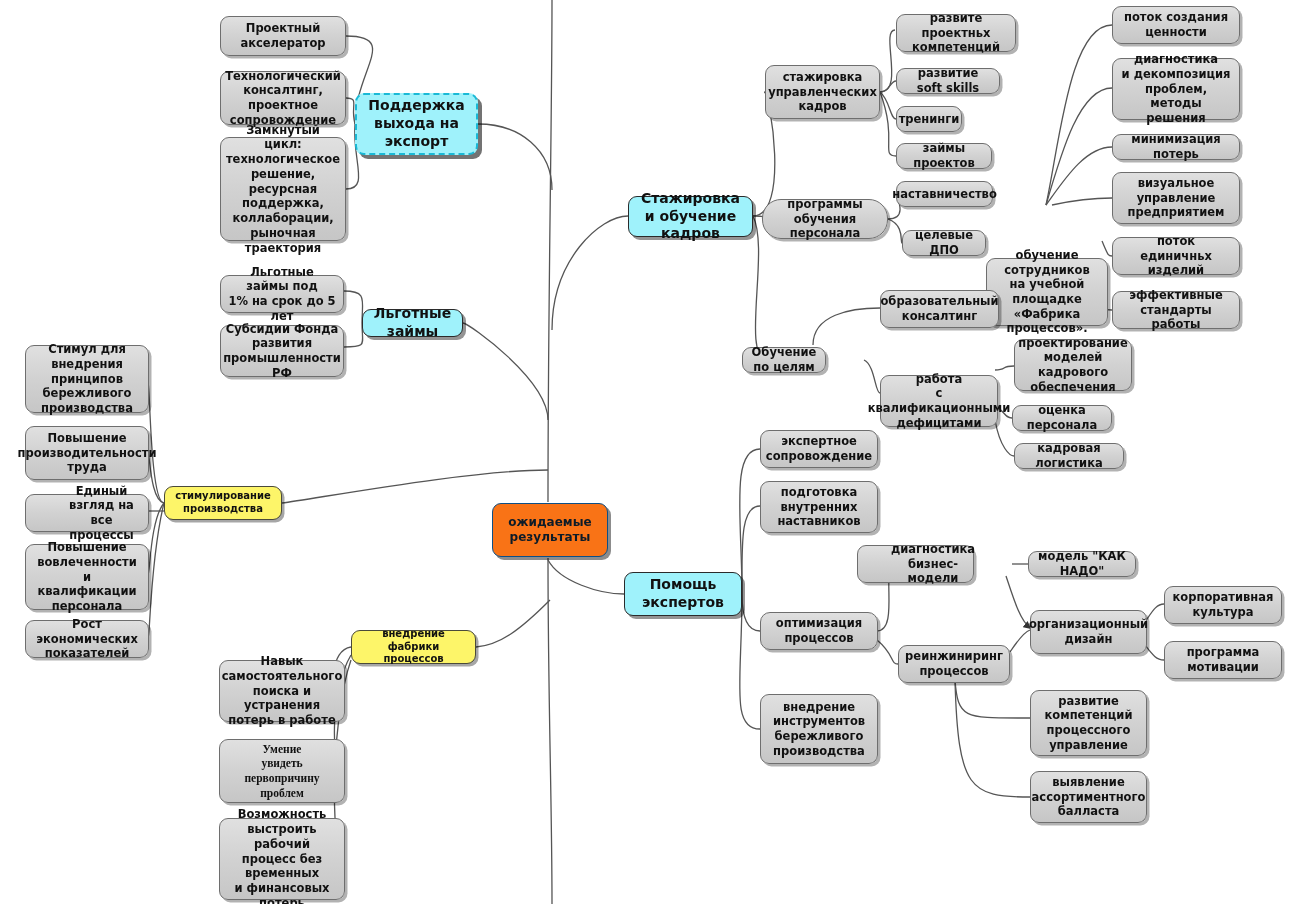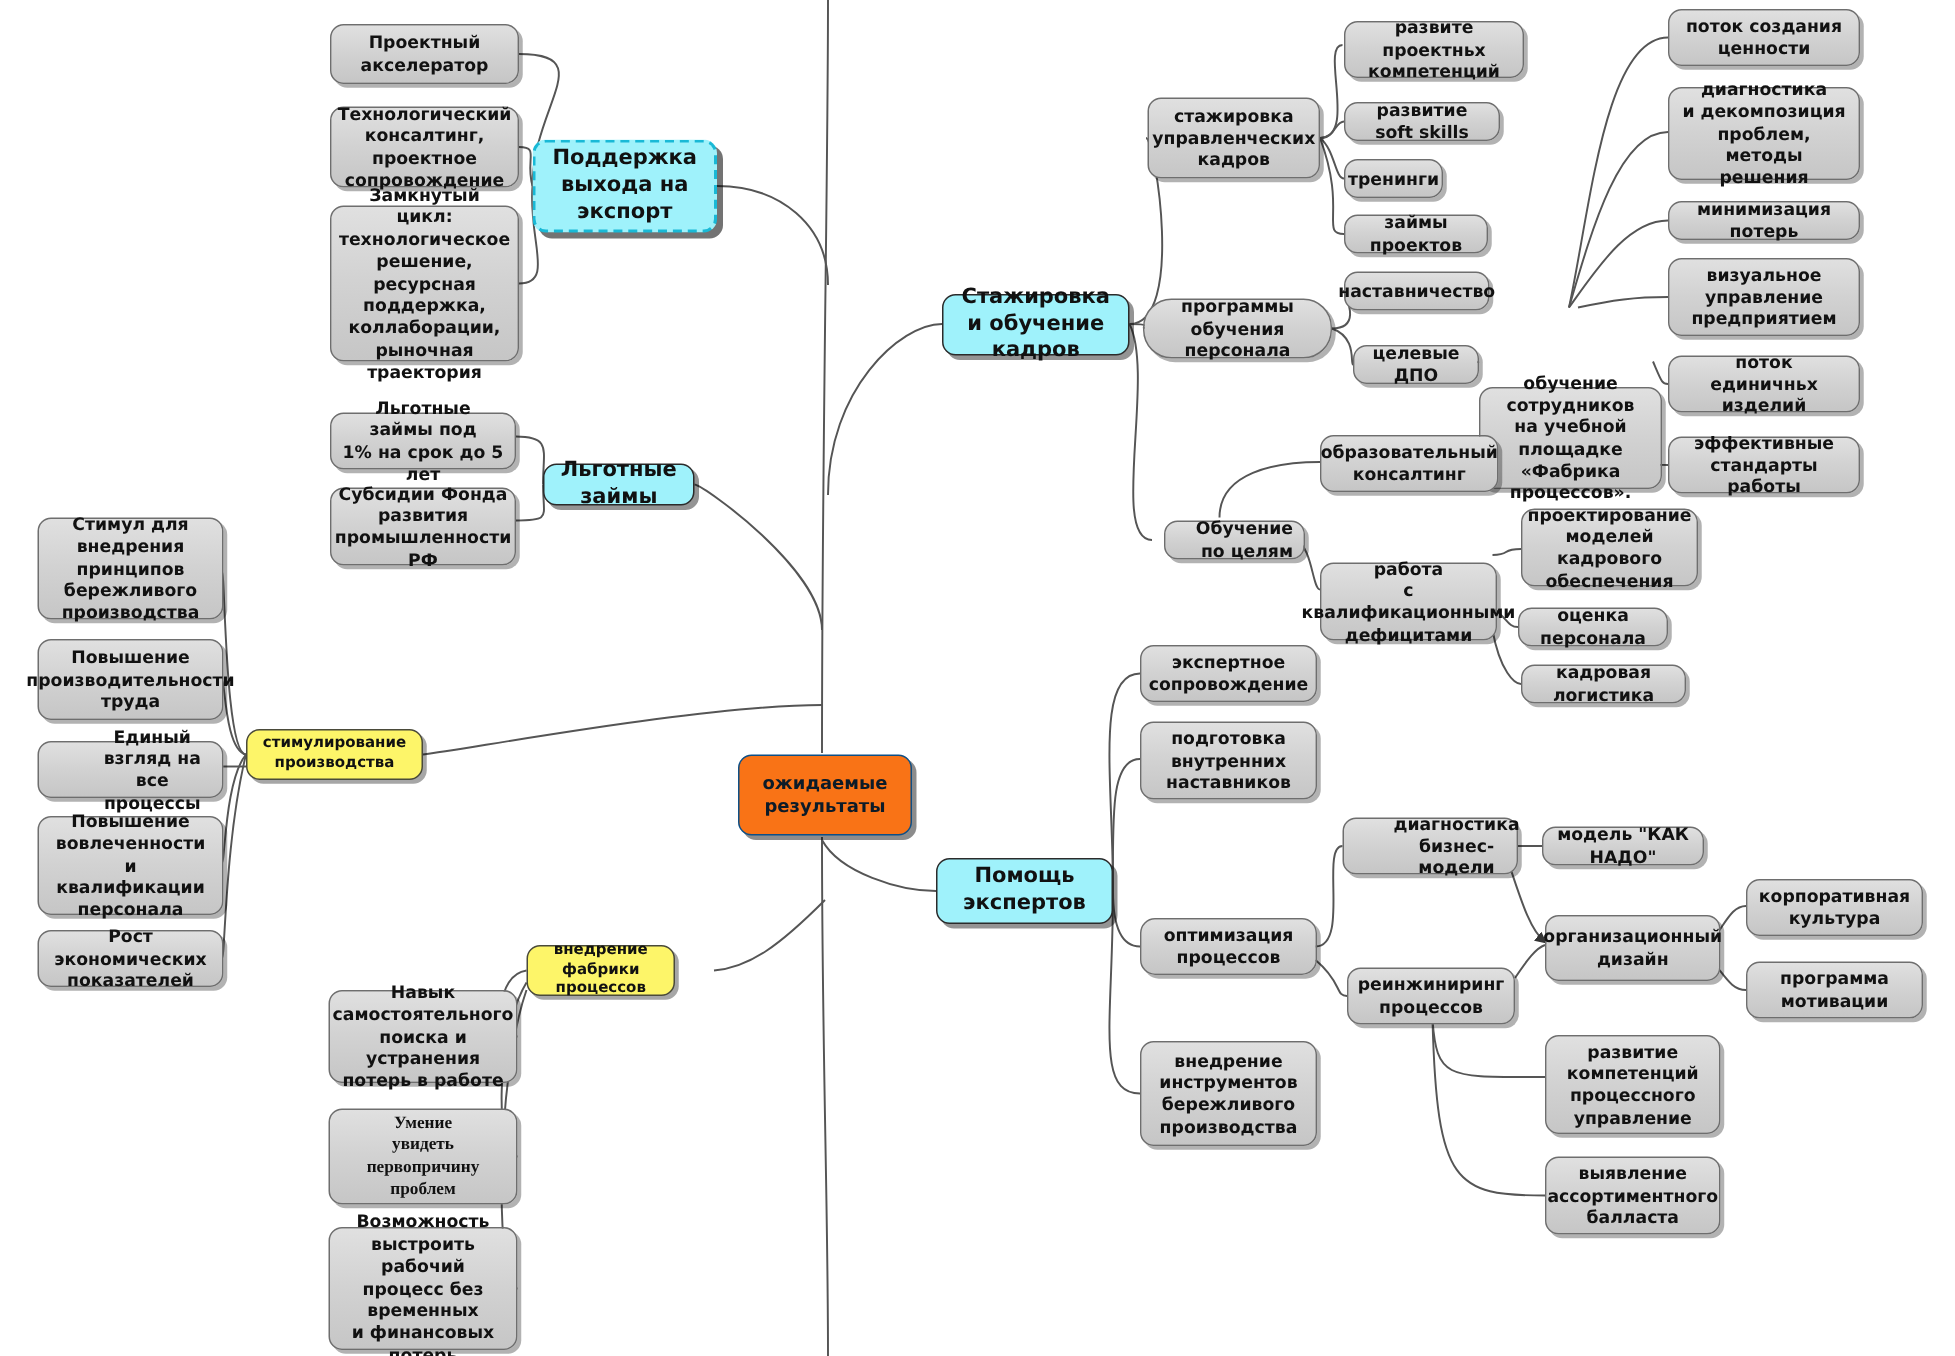--- a/index.html
+++ b/index.html
@@ -159,21 +159,21 @@
   <div class="node n-cyan-dashed" style="left:355px;top:93px;width:123px;height:62px;">Поддержка<br>выхода на<br>экспорт</div>
 
   <div class="node n-cyan" style="left:628px;top:196px;width:125px;height:41px;">Стажировка<br>и обучение кадров</div>
 
   <div class="node n-cyan" style="left:362px;top:309px;width:101px;height:28px;">Льготные займы</div>
 
   <div class="node n-cyan" style="left:624px;top:572px;width:118px;height:44px;">Помощь<br>экспертов</div>
 
   <div class="node n-yellow" style="left:164px;top:486px;width:118px;height:34px;">стимулирование<br>производства</div>
 
-  <div class="node n-yellow" style="left:351px;top:630px;width:99px;height:34px;">внедрение фабрики<br>процессов</div>
+  <div class="node n-yellow" style="left:351px;top:630px;width:125px;height:34px;">внедрение фабрики<br>процессов</div>
 
   <div class="node n-grey" style="left:220px;top:16px;width:126px;height:40px;">Проектный<br>акселератор</div>
 
   <div class="node n-grey" style="left:220px;top:71px;width:126px;height:54px;">Технологический<br>консалтинг, проектное<br>сопровождение</div>
 
   <div class="node n-grey" style="left:220px;top:137px;width:126px;height:104px;">Замкнутый цикл:<br>технологическое<br>решение, ресурсная<br>поддержка,<br>коллаборации,<br>рыночная траектория</div>
 
   <div class="node n-grey" style="left:220px;top:275px;width:124px;height:38px;">Льготные займы под<br>1% на срок до 5 лет</div>
 
   <div class="node n-grey" style="left:220px;top:325px;width:124px;height:52px;">Субсидии Фонда<br>развития<br>промышленности РФ</div>
@@ -201,41 +201,41 @@
   <div class="node n-grey" style="left:1112px;top:58px;width:128px;height:62px;">диагностика<br>и декомпозиция<br>проблем, методы<br>решения</div>
 
   <div class="node n-grey" style="left:1112px;top:134px;width:128px;height:26px;">минимизация потерь</div>
 
   <div class="node n-grey" style="left:1112px;top:172px;width:128px;height:52px;">визуальное<br>управление<br>предприятием</div>
 
   <div class="node n-grey" style="left:1112px;top:237px;width:128px;height:38px;">поток единичньх<br>изделий</div>
 
   <div class="node n-grey" style="left:1112px;top:291px;width:128px;height:38px;">эффективные<br>стандарты работы</div>
 
-  <div class="node n-grey" style="left:776px;top:347px;width:94px;height:26px;text-align:right;">Обучение по целям</div>
+  <div class="node n-grey" style="left:742px;top:347px;width:84px;height:26px;">Обучение по целям</div>
 
   <div class="node n-grey" style="left:880px;top:290px;width:119px;height:38px;">образовательный<br>консалтинг</div>
 
   <div class="node n-grey" style="left:880px;top:375px;width:118px;height:52px;">работа<br>с квалификационными<br>дефицитами</div>
 
   <div class="node n-grey" style="left:1014px;top:339px;width:118px;height:52px;">проектирование<br>моделей кадрового<br>обеспечения</div>
 
   <div class="node n-grey" style="left:1012px;top:405px;width:100px;height:26px;">оценка персонала</div>
 
   <div class="node n-grey" style="left:1014px;top:443px;width:110px;height:26px;">кадровая логистика</div>
 
   <div class="node n-grey" style="left:760px;top:430px;width:118px;height:38px;">экспертное<br>сопровождение</div>
 
   <div class="node n-grey" style="left:760px;top:481px;width:118px;height:52px;">подготовка<br>внутренних<br>наставников</div>
 
   <div class="node n-grey" style="left:760px;top:612px;width:118px;height:38px;border-radius:10px;">оптимизация<br>процессов</div>
 
   <div class="node n-grey" style="left:760px;top:694px;width:118px;height:70px;">внедрение<br>инструментов<br>бережливого<br>производства</div>
 
-  <div class="node n-grey" style="left:895px;top:545px;width:117px;height:38px;padding-left:42px;">диагностика бизнес-<br>модели</div>
+  <div class="node n-grey" style="left:857px;top:545px;width:117px;height:38px;padding-left:42px;">диагностика бизнес-<br>модели</div>
 
   <div class="node n-grey" style="left:1028px;top:551px;width:108px;height:26px;">модель "КАК НАДО"</div>
 
   <div class="node n-grey" style="left:898px;top:645px;width:112px;height:38px;">реинжиниринг<br>процессов</div>
 
   <div class="node n-grey" style="left:1030px;top:610px;width:117px;height:44px;">организационный<br>дизайн</div>
 
   <div class="node n-grey" style="left:1164px;top:586px;width:118px;height:38px;">корпоративная<br>культура</div>
 
   <div class="node n-grey" style="left:1164px;top:641px;width:118px;height:38px;">программа<br>мотивации</div>

